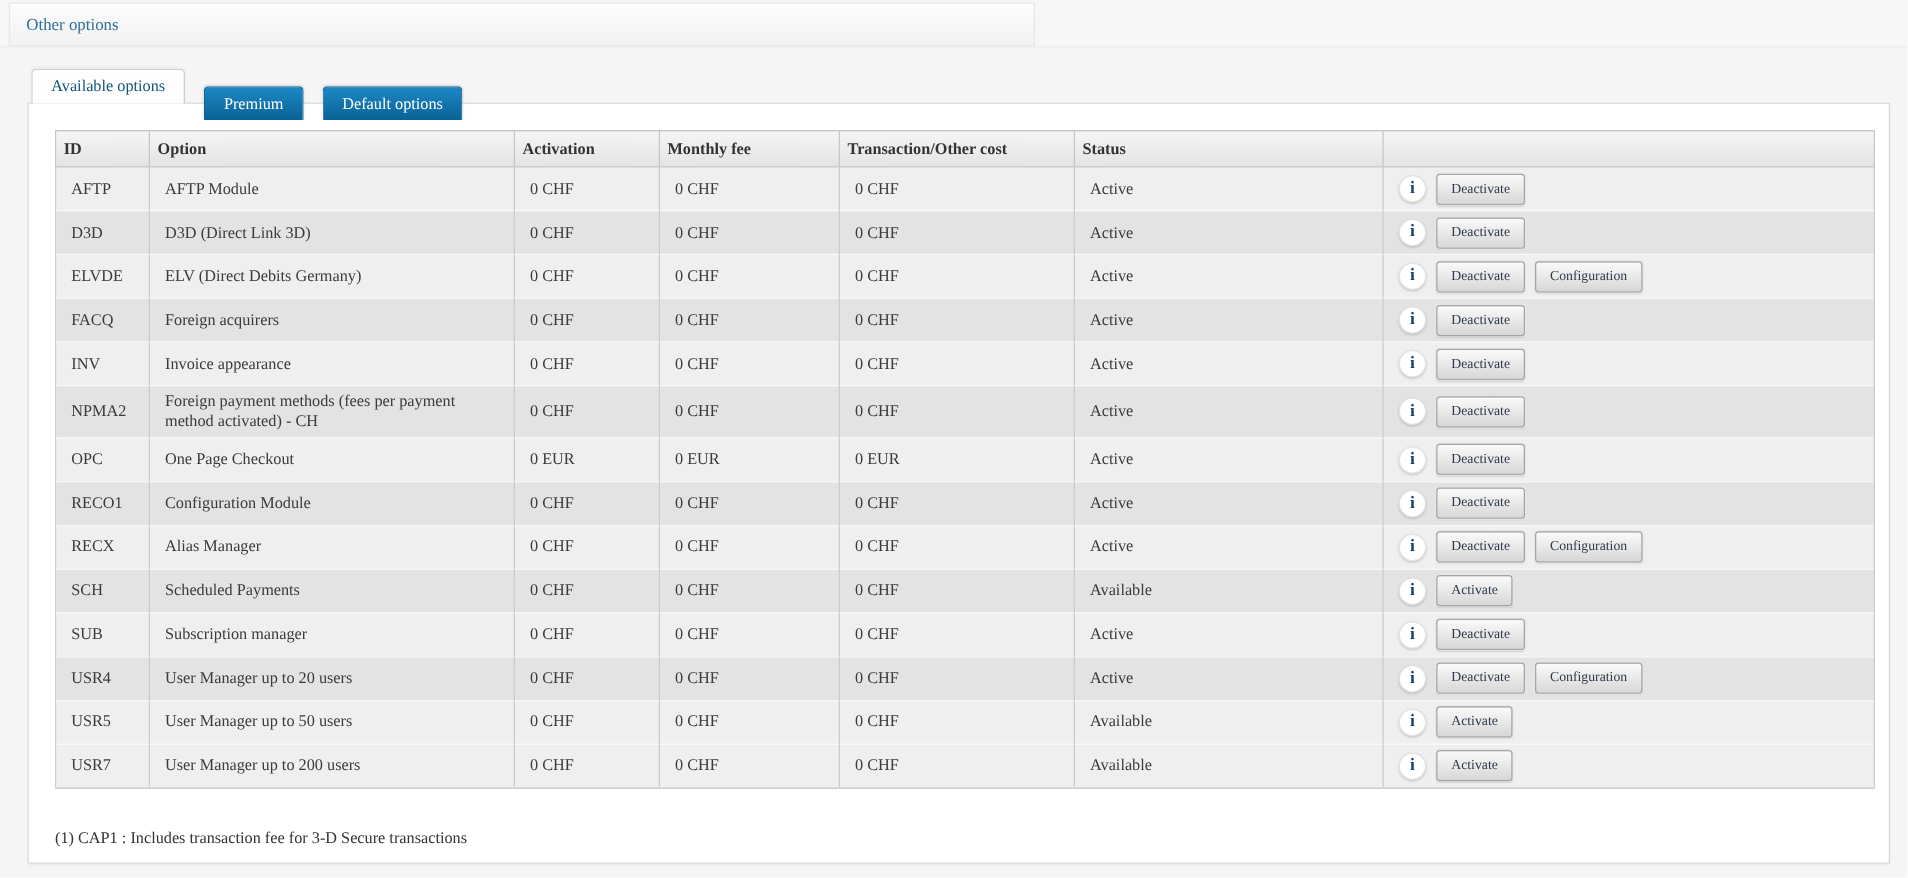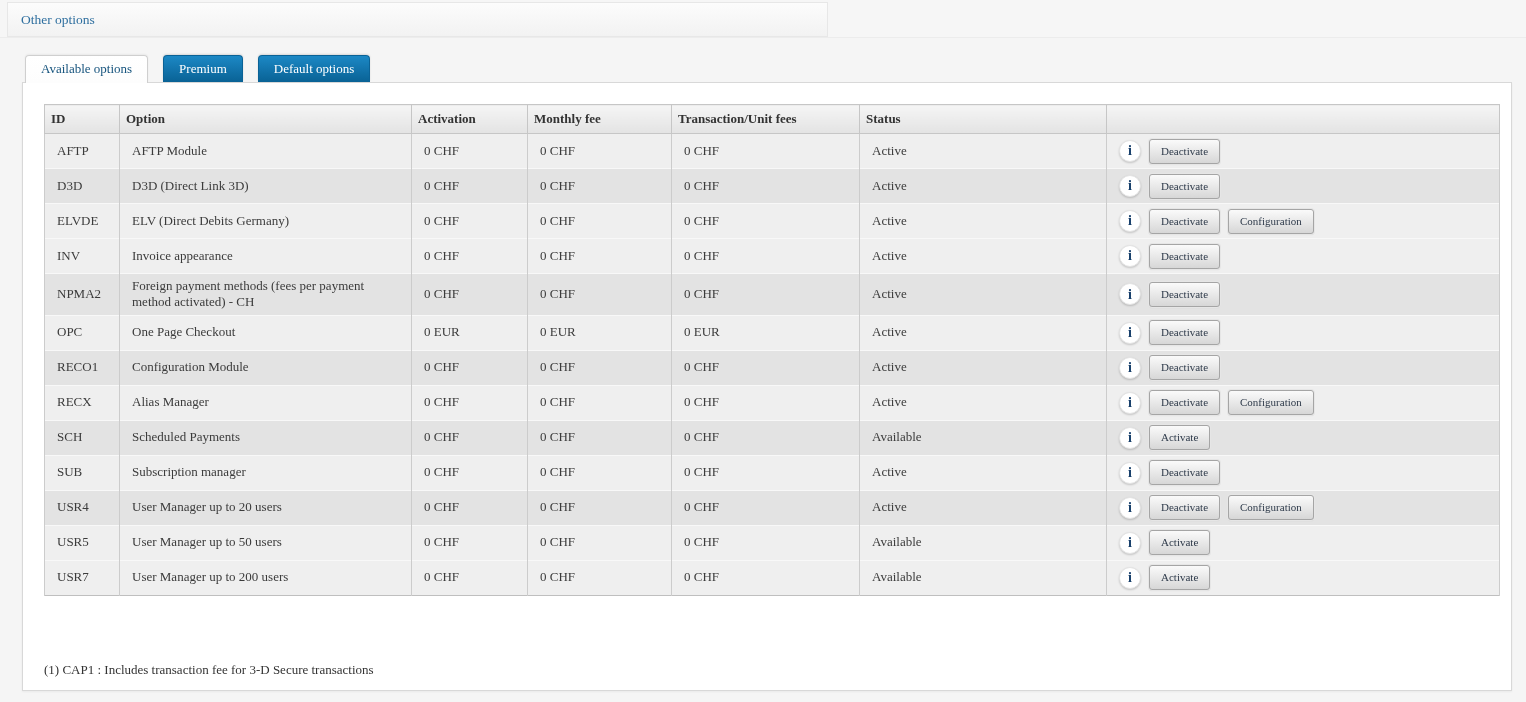--- a/index.html
+++ b/index.html
@@ -45,20 +45,21 @@
     border: 1px solid #cfcfcf; border-bottom: none;
     color: #15537d;
     height: 28px;
     box-shadow: 0 -1px 2px rgba(0,0,0,0.05);
   }
   .tab.inactive {
     background: linear-gradient(#1c88c5, #096295);
     border: 1px solid #0a6296; border-bottom: none;
     color: #ffffff;
     box-shadow: 0 -1px 2px rgba(0,0,0,0.12);
+    margin-top: 14px;
   }
 
   
   .panel {
     position: absolute; left: 22px; top: 82px;
     width: 1490px; height: 609px;
     background: #ffffff;
     border: 1px solid #d8d8d8;
     box-shadow: 0 1px 2px rgba(0,0,0,0.05);
   }
@@ -145,21 +146,21 @@
         <col style="width:188px">
         <col style="width:247px">
       <col style="width:393px">
     </colgroup>
     <thead>
       <tr>
         <th>ID</th>
         <th>Option</th>
         <th>Activation</th>
         <th>Monthly fee</th>
-        <th>Transaction/Unit fees</th>
+        <th>Transaction/Other cost</th>
         <th>Status</th>
         <th></th>
       </tr>
     </thead>
     <tbody>
         <tr class="odd">
     <td>AFTP</td>
     <td>AFTP Module</td>
     <td>0 CHF</td>
     <td>0 CHF</td>
@@ -194,20 +195,34 @@
     <td>0 CHF</td>
     <td>Active</td>
     <td class="actions-cell">
       <div class="actions-wrap">
         <span class="info-icon">i</span>
       <button class="act-btn">Deactivate</button>
               <button class="act-btn">Configuration</button>
             </div>
     </td>
   </tr>
+        <tr class="even">
+    <td>FACQ</td>
+    <td>Foreign acquirers</td>
+    <td>0 CHF</td>
+    <td>0 CHF</td>
+    <td>0 CHF</td>
+    <td>Active</td>
+    <td class="actions-cell">
+      <div class="actions-wrap">
+        <span class="info-icon">i</span>
+      <button class="act-btn">Deactivate</button>
+            </div>
+    </td>
+  </tr>
         <tr class="odd">
     <td>INV</td>
     <td>Invoice appearance</td>
     <td>0 CHF</td>
     <td>0 CHF</td>
     <td>0 CHF</td>
     <td>Active</td>
     <td class="actions-cell">
       <div class="actions-wrap">
         <span class="info-icon">i</span>

